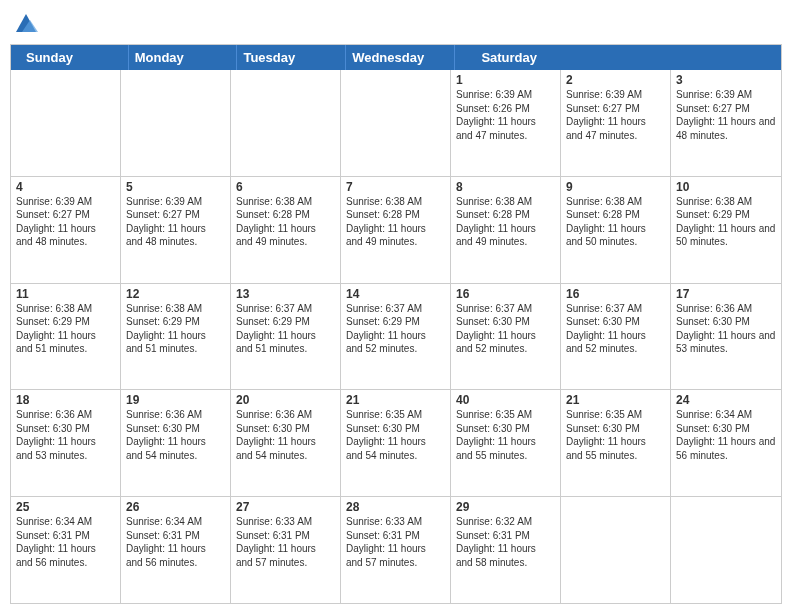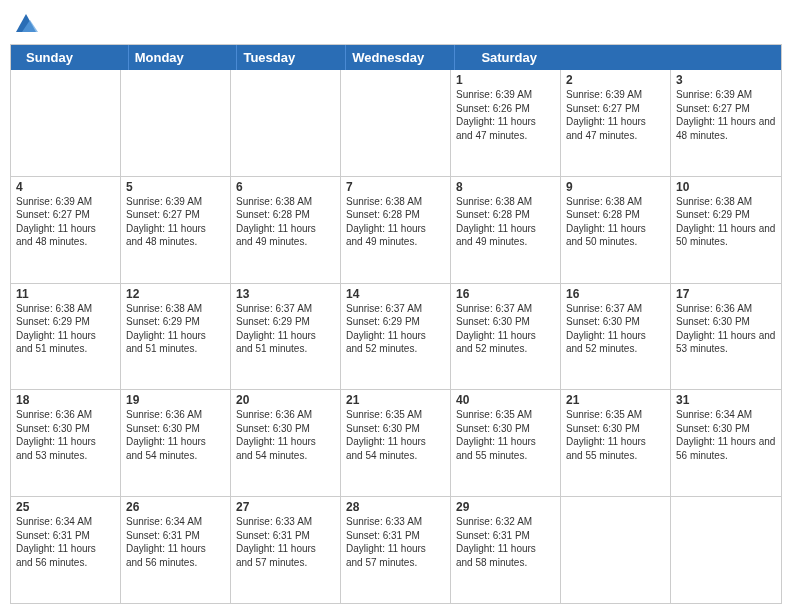--- a/index.html
+++ b/index.html
@@ -307,21 +307,21 @@
 and 55 minutes.</div>
           </div>
           <div class="cal-cell">
             <div class="day-num">21</div>
             <div class="sun-info">Sunrise: 6:35 AM
 Sunset: 6:30 PM
 Daylight: 11 hours
 and 55 minutes.</div>
           </div>
           <div class="cal-cell">
-            <div class="day-num">31</div>
+            <div class="day-num">24</div>
             <div class="sun-info">Sunrise: 6:34 AM
 Sunset: 6:30 PM
 Daylight: 11 hours
 and 56 minutes.</div>
           </div>
         </div>
         <div class="cal-row">
           <div class="cal-cell">
             <div class="day-num">25</div>
             <div class="sun-info">Sunrise: 6:34 AM

